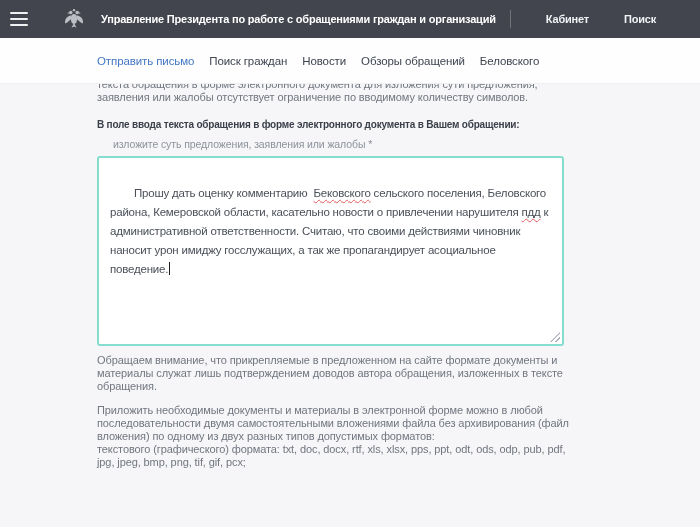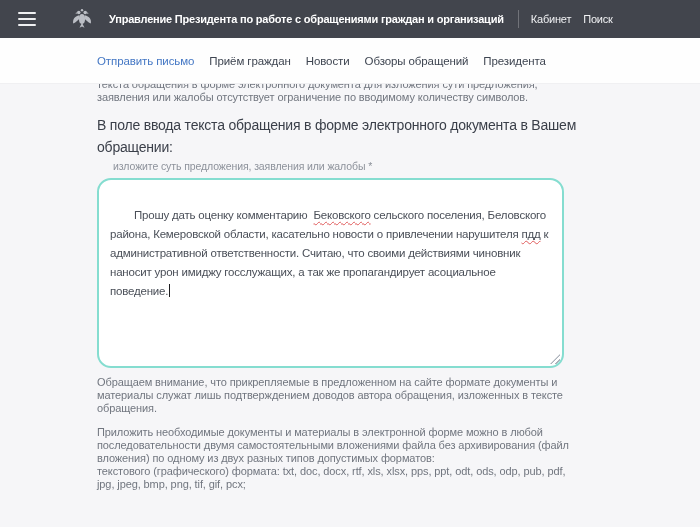--- a/index.html
+++ b/index.html
@@ -10,32 +10,32 @@
   *{margin:0;padding:0;box-sizing:border-box;}
   html,body{background:#fff;}
   .page{
     width:700px;height:527px;overflow:hidden;position:relative;
     font-family:"Liberation Sans","DejaVu Sans",sans-serif;
     background:var(--content_bg,#f6f6f8);
   }
   
   .hdr{
     height:38px;background:var(--header_bg,#42454d);
-    display:flex;align-items:center;padding-left:8px;
+    display:flex;align-items:center;
   }
   .hamburger{margin-left:10px;width:20px;cursor:pointer;display:flex;flex-direction:column;gap:4px;}
   .hamburger span{display:block;width:18px;height:2px;border-radius:1px;background:#eff0f2;}
   .emblem{margin-left:32px;width:24px;height:24px;display:flex;align-items:center;justify-content:center;}
   .hdr-title{
     margin-left:15px;color:#ffffff;font-size:11px;font-weight:bold;
     letter-spacing:-0.2px;cursor:pointer;white-space:nowrap;
   }
   .hdr-divider{width:1px;height:18px;background:rgba(255,255,255,.25);margin-left:14px;}
   .hdr-link{
-    margin-left:12px;color:#f1f2f4;font-size:11px;font-weight:normal;
+    margin-left:35px;color:#f1f2f4;font-size:11px;font-weight:bold;
     letter-spacing:-0.2px;cursor:pointer;text-decoration:none;white-space:nowrap;
   }
   
   .nav{
     height:46px;background:#fefefe;display:flex;align-items:center;
     padding-left:97px;gap:15px;border-bottom:1px solid #f0f0f2;
   }
   .nav-item{
     font-size:11.5px;letter-spacing:-0.1px;color:var(--nav_text,#3e4551);
     cursor:pointer;text-decoration:none;white-space:nowrap;
@@ -43,29 +43,29 @@
   .nav-item.active{color:var(--accent_blue,#4477c4);}
   
   .main{height:443px;overflow:hidden;padding-left:97px;}
   .col{width:478px;}
   .body-p{
     font-size:11px;line-height:13px;letter-spacing:-0.1px;
     color:var(--body_text,#71767f);margin:0 0 11px;
   }
   .intro{margin-top:-6px;margin-bottom:0;}
   .sec-heading{
-    font-size:14px;line-height:22px;letter-spacing:-0.2px;font-weight:400;
+    font-size:10px;line-height:22px;letter-spacing:-0.2px;font-weight:700;
     color:var(--heading_text,#3a3f49);margin:10px 0 2px;width:500px;
   }
   .field-label{
     font-size:10.5px;line-height:13px;color:#8d929b;letter-spacing:-0.1px;margin-bottom:5px;margin-left:16px;
   }
   .msg-box{
     position:relative;width:467px;height:190px;background:#ffffff;
-    border:2px solid var(--textarea_border,#85ddd0);border-radius:14px;
+    border:2px solid var(--textarea_border,#85ddd0);border-radius:3px;
     padding:7px 11px;font-size:11.5px;line-height:19px;letter-spacing:-0.2px;
     color:#4a4f58;white-space:pre-wrap;cursor:text;overflow:hidden;margin-bottom:8px;
   }
   .miss{
     text-decoration-line:underline;text-decoration-style:wavy;
     text-decoration-color:var(--spellcheck_red,#e05c5c);
     text-decoration-thickness:1px;text-underline-offset:2px;
   }
   .caret{display:inline-block;width:1px;height:13px;background:#1d1d1f;vertical-align:-2px;margin-left:1px;}
   .resize-handle{
@@ -104,24 +104,24 @@
       </svg>
     </div>
     <div class="hdr-title">Управление Президента по работе с обращениями граждан и организаций</div>
     <div class="hdr-divider"></div>
     <a class="hdr-link">Кабинет</a>
     <a class="hdr-link">Поиск</a>
   </header>
 
   <nav class="nav">
     <a class="nav-item active">Отправить письмо</a>
-    <a class="nav-item">Приём граждан</a>
+    <a class="nav-item">Поиск граждан</a>
     <a class="nav-item">Новости</a>
     <a class="nav-item">Обзоры обращений</a>
-    <a class="nav-item">Президента</a>
+    <a class="nav-item">Беловского</a>
   </nav>
 
   <main class="main">
     <div class="col">
       <p class="body-p intro">текста обращения в форме электронного документа для изложения сути предложения, заявления или жалобы отсутствует ограничение по вводимому количеству символов.</p>
 
       <h2 class="sec-heading">В поле ввода текста обращения в форме электронного документа в Вашем обращении:</h2>
 
       <div class="field-label">изложите суть предложения, заявления или жалобы *</div>
 

